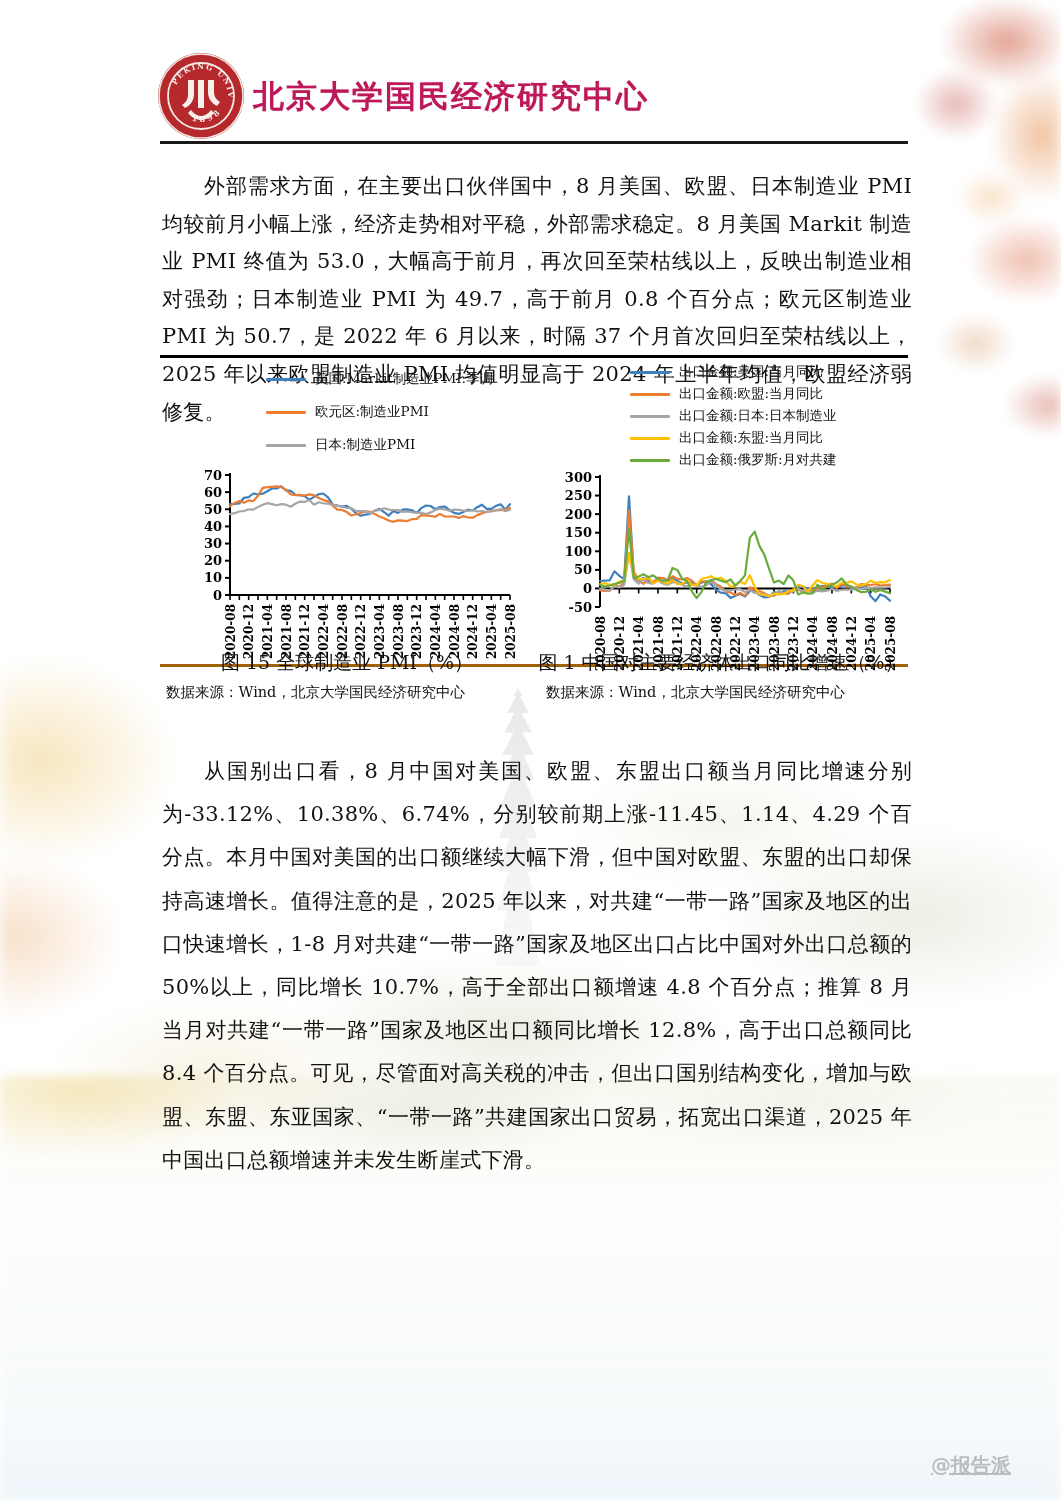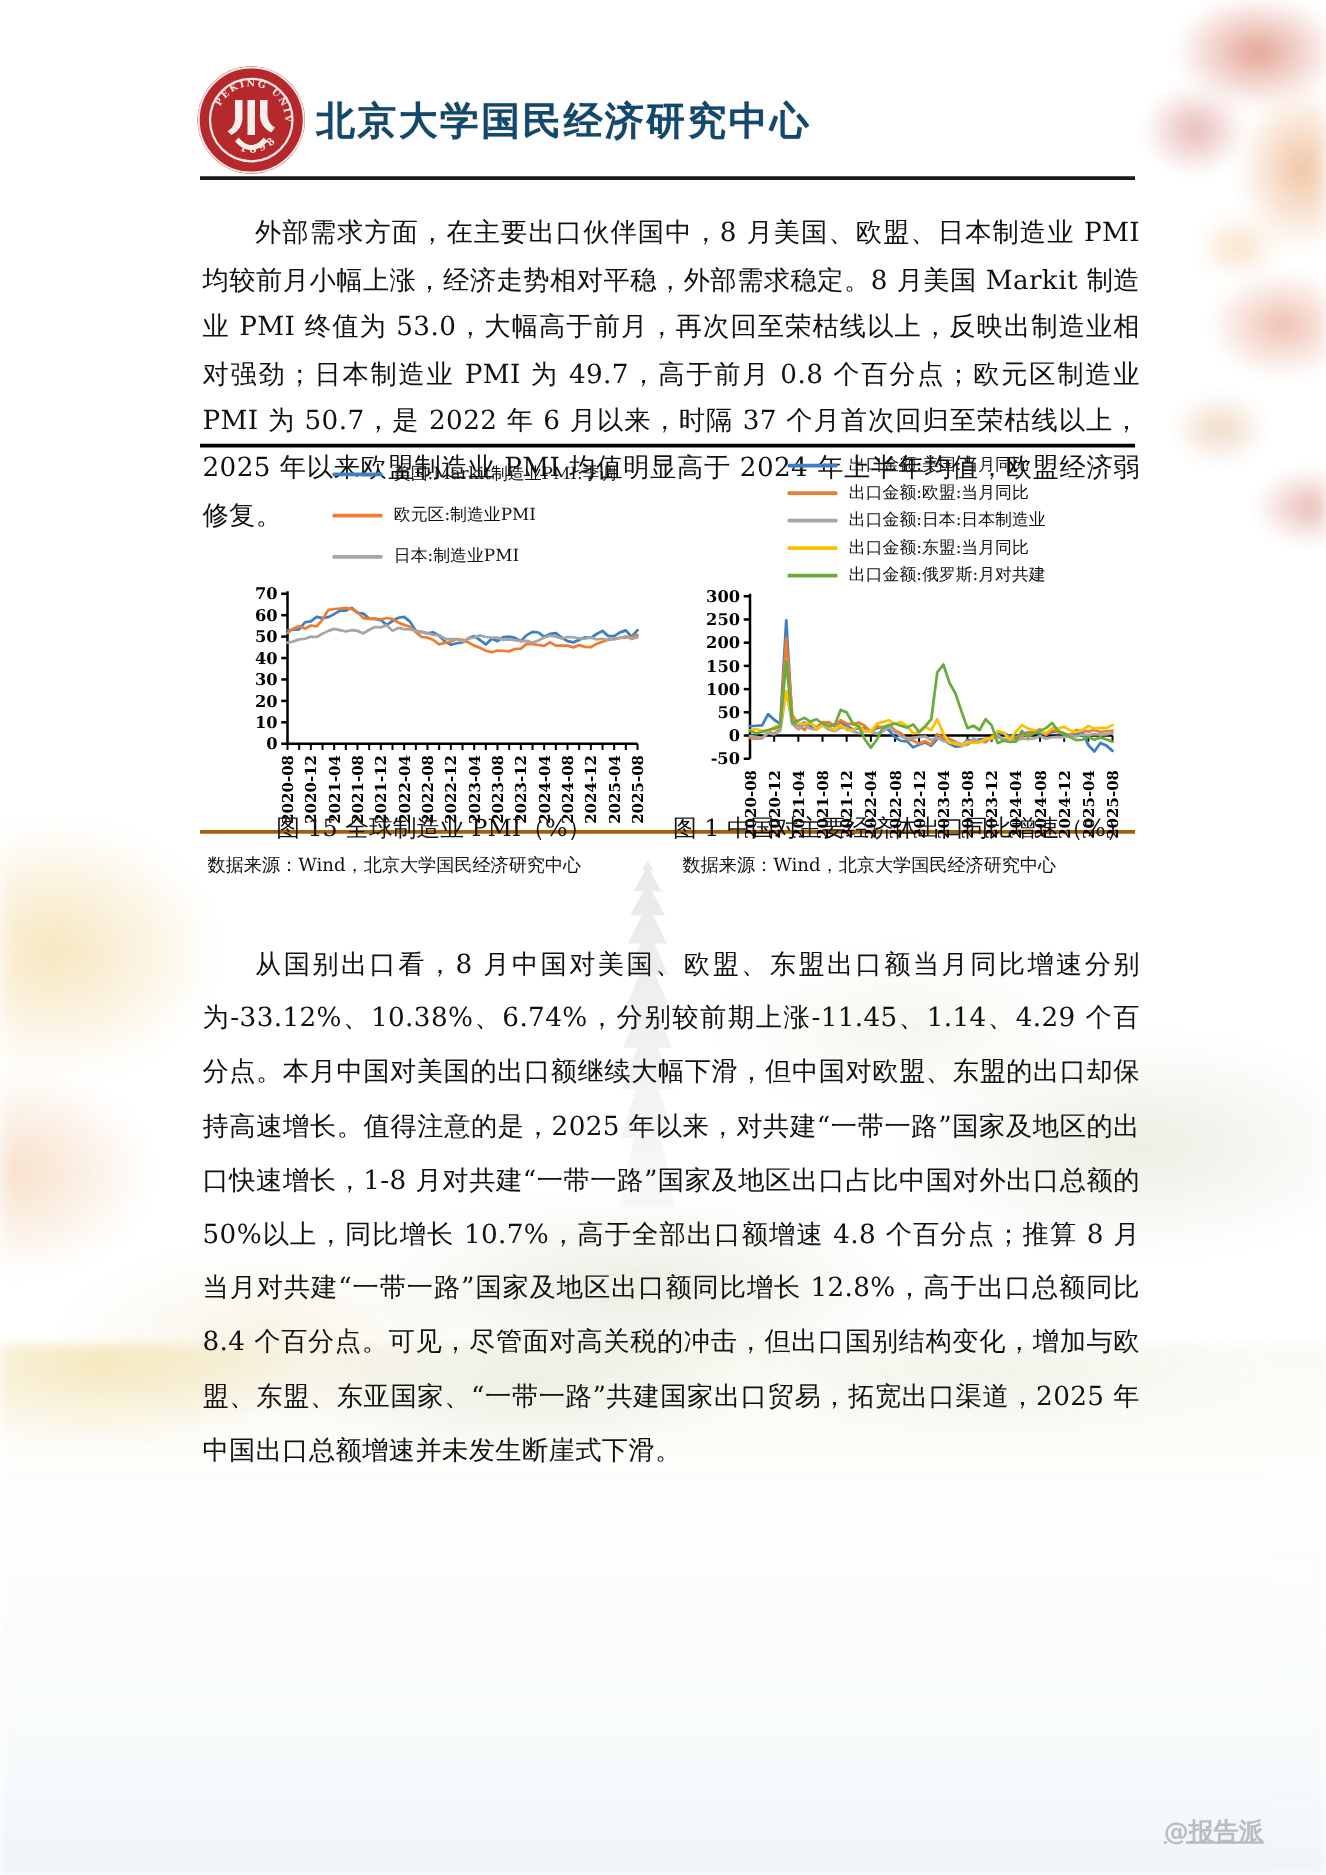--- a/index.html
+++ b/index.html
@@ -30,21 +30,21 @@
   .bg-bottom{position:absolute;left:0;top:1075px;width:100%;height:425px;filter:blur(4px);opacity:.7;
     background:
       radial-gradient(230px 95px at 7% 4%, rgba(236,201,92,.50), transparent 70%),
       radial-gradient(260px 80px at 40% 8%, rgba(180,185,150,.28), transparent 70%),
       radial-gradient(300px 80px at 75% 6%, rgba(200,205,180,.22), transparent 70%),
       linear-gradient(180deg, rgba(235,230,200,.30), rgba(240,242,235,.18) 30%, rgba(226,236,242,.40) 82%, rgba(206,226,240,.50));}
   
   .content{position:absolute;inset:0;}
   .logo{position:absolute;left:157px;top:50px;width:88px;height:93px;}
   .org-title{position:absolute;left:253px;top:76px;width:560px;font-size:31px;font-weight:bold;
-    color:#0c4a6e;letter-spacing:2px;white-space:nowrap;
+    color:#be185d;letter-spacing:2px;white-space:nowrap;
     text-shadow:0 0 1px rgba(194,14,18,.4);}
   .header-rule{position:absolute;left:160px;top:141px;width:748px;height:3px;background:#1a1a1a;}
   .para{position:absolute;left:162px;width:750px;font-size:21px;text-align:justify;
     text-indent:2em;letter-spacing:.3px;}
   .para1{top:147px;line-height:37.6px;}
   .para2{top:729px;line-height:43.2px;}
   .figure-box{position:absolute;left:160px;top:355px;width:748px;height:306px;
     border-top:3px solid #000;border-bottom:3px solid #a16207;display:flex;}
   .fig-col{position:relative;display:flex;flex-direction:column;}
   .fig-col-left{width:378px;}

